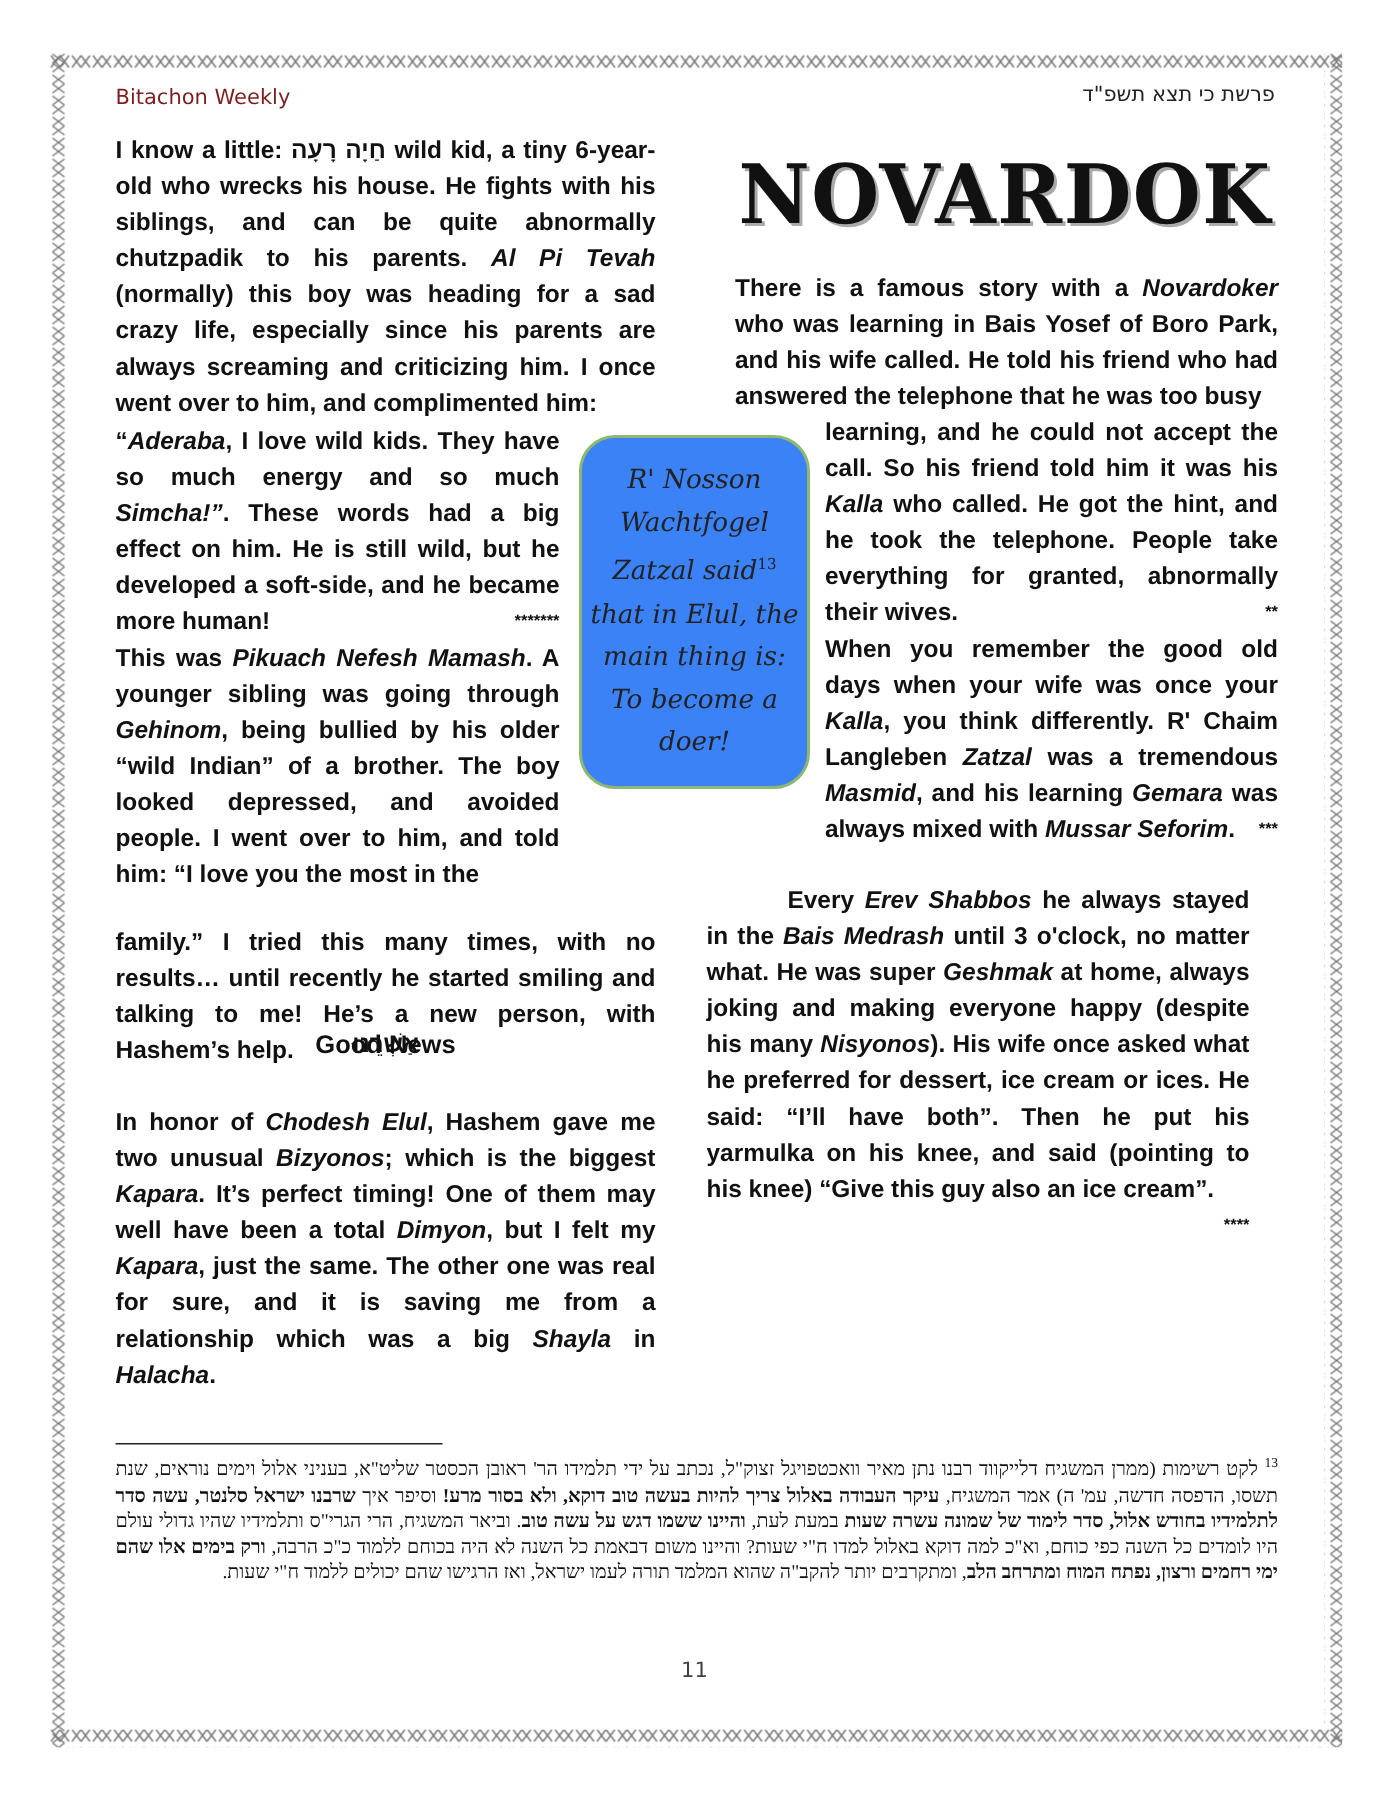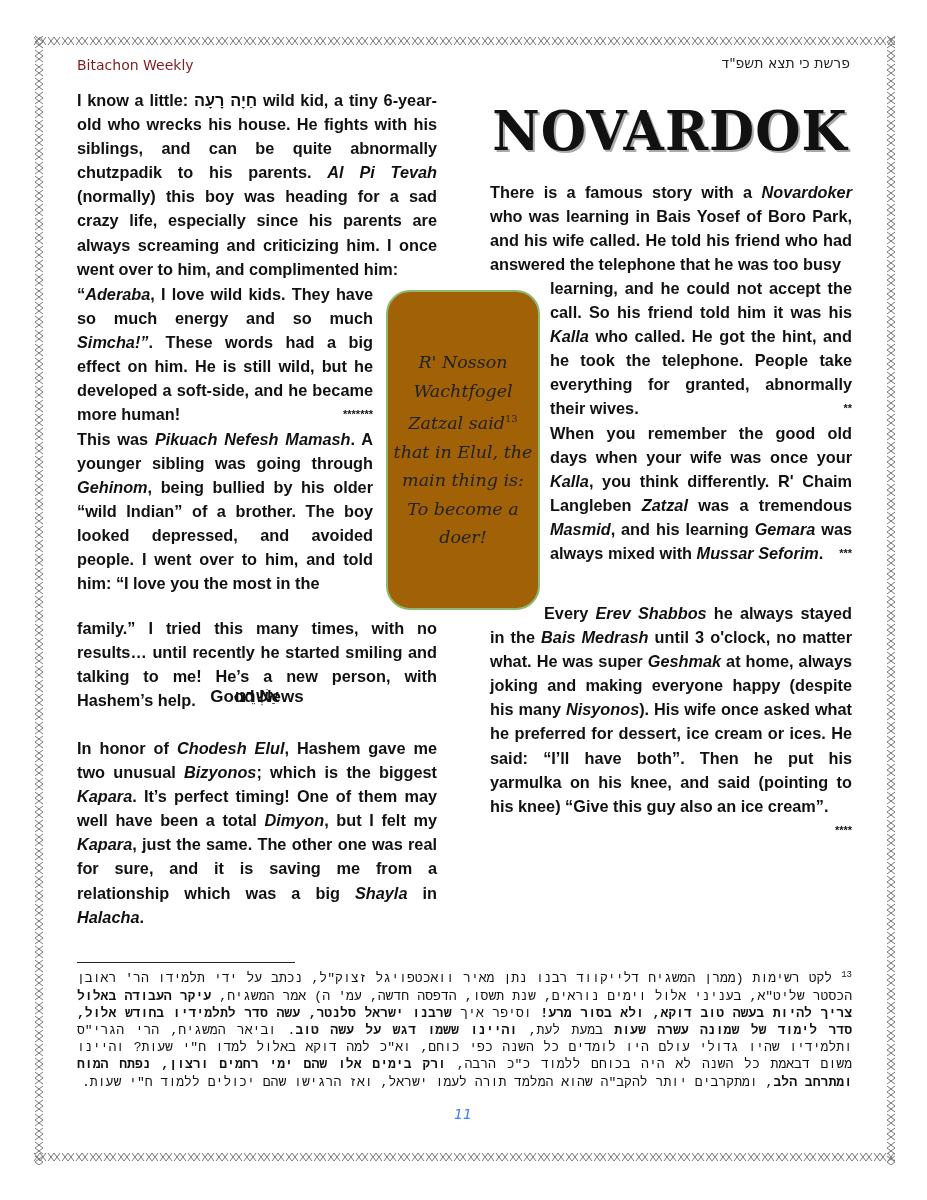--- a/index.html
+++ b/index.html
@@ -37,60 +37,60 @@
     .col p { margin: 0; font-weight: bold; }
     .col i { font-style: italic; }
     .stars { float: right; font-size: 11px; letter-spacing: 0; }
 
     #col-left-a { left: 77px; top: 88px; width: 360px; }
     #col-left-b { left: 77px; top: 282px; width: 296px; }
     #col-left-c { left: 77px; top: 616px; width: 360px; }
 
     #col-right-a { left: 490px; top: 180px; width: 362px; }
     #col-right-b { left: 550px; top: 276px; width: 302px; }
-    #col-right-c { left: 490px; top: 588px; width: 362px; margin-top: 13px; }
+    #col-right-c { left: 471px; top: 588px; width: 362px; }
 
     .indent-first { text-indent: 54px; }
 
     .hebrew-heading {
       position: absolute; left: 77px; top: 688px; width: 360px; text-align: center;
       font-size: 16px; font-weight: bold; direction: rtl;
     }
     .good-news {
       position: absolute; left: 77px; top: 687px; width: 360px; text-align: center;
       font-size: 17px; font-weight: bold;
     }
     #col-left-d { left: 77px; top: 736px; width: 360px; }
 
     .quote-box {
-      position: absolute; left: 386px; top: 290px; width: 154px; height: 320px;
-      border: 2px solid #8db870; border-radius: 24px; background: #a16207;
+      position: absolute; left: 386px; top: 290px; width: 154px; height: 236px;
+      border: 2px solid #8db870; border-radius: 24px; background: #3b82f6;
       display: flex; align-items: center; justify-content: center;
     }
     .quote-text {
       font-family: "DejaVu Serif", serif; font-style: italic; font-size: 17.5px;
       line-height: 28.5px; text-align: center; color: #222; width: 140px;
     }
     .quote-text sup { font-size: 10px; font-style: normal; }
 
     .footnote-rule {
       position: absolute; left: 77px; top: 962px; width: 218px; height: 1px; background: #222;
     }
     .footnote {
       position: absolute; left: 77px; top: 967px; width: 775px;
       direction: rtl; text-align: justify; font-size: 13.1px; line-height: 17.2px;
-      font-family: Liberation Mono, monospace; color: #111;
+      font-family: Liberation Serif, serif; color: #111;
       text-align-last: right;
     }
     .footnote b { font-weight: bold; }
     .footnote sup { font-size: 9px; }
 
     .page-number {
       position: absolute; left: 440px; top: 1106px; width: 46px; text-align: center;
-      font-size: 14px; font-family: "DejaVu Sans", sans-serif; color: #3b82f6; font-style: italic;
+      font-size: 14px; font-family: "DejaVu Sans", sans-serif; color: #404040;
     }
   </style>
 </head>
 <body>
 
 <div class="border-frame">
   <svg viewBox="0 0 862 1130" preserveAspectRatio="none" xmlns="http://www.w3.org/2000/svg">
     <defs>
       <pattern id="xh" x="0" y="0" width="14" height="12" patternUnits="userSpaceOnUse">
         <path d="M1 2 L7 10 M7 2 L1 10 M7 2 L13 10 M13 2 L7 10" stroke="#777" stroke-width="1" fill="none"></path>

